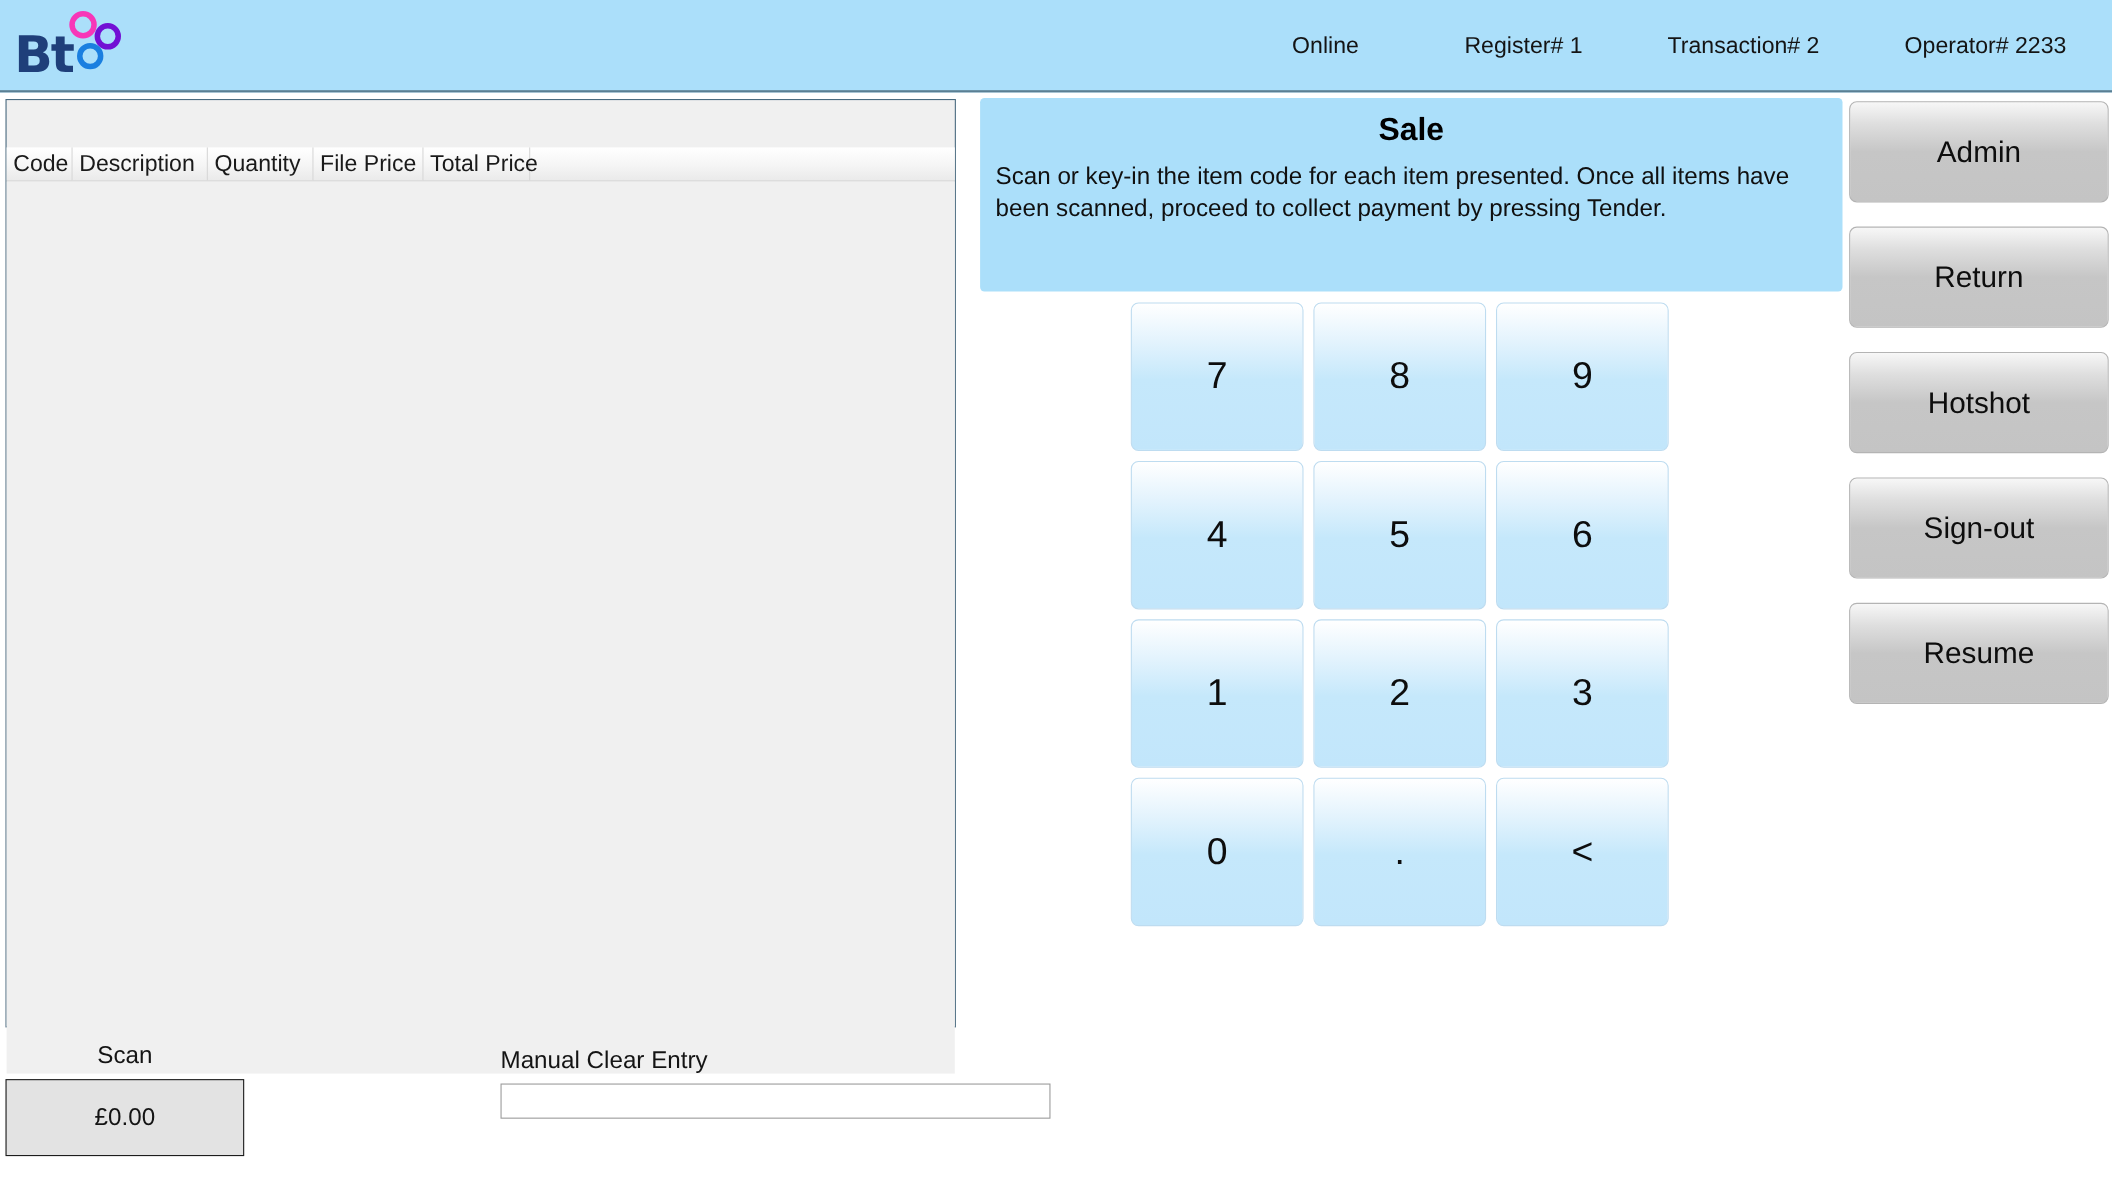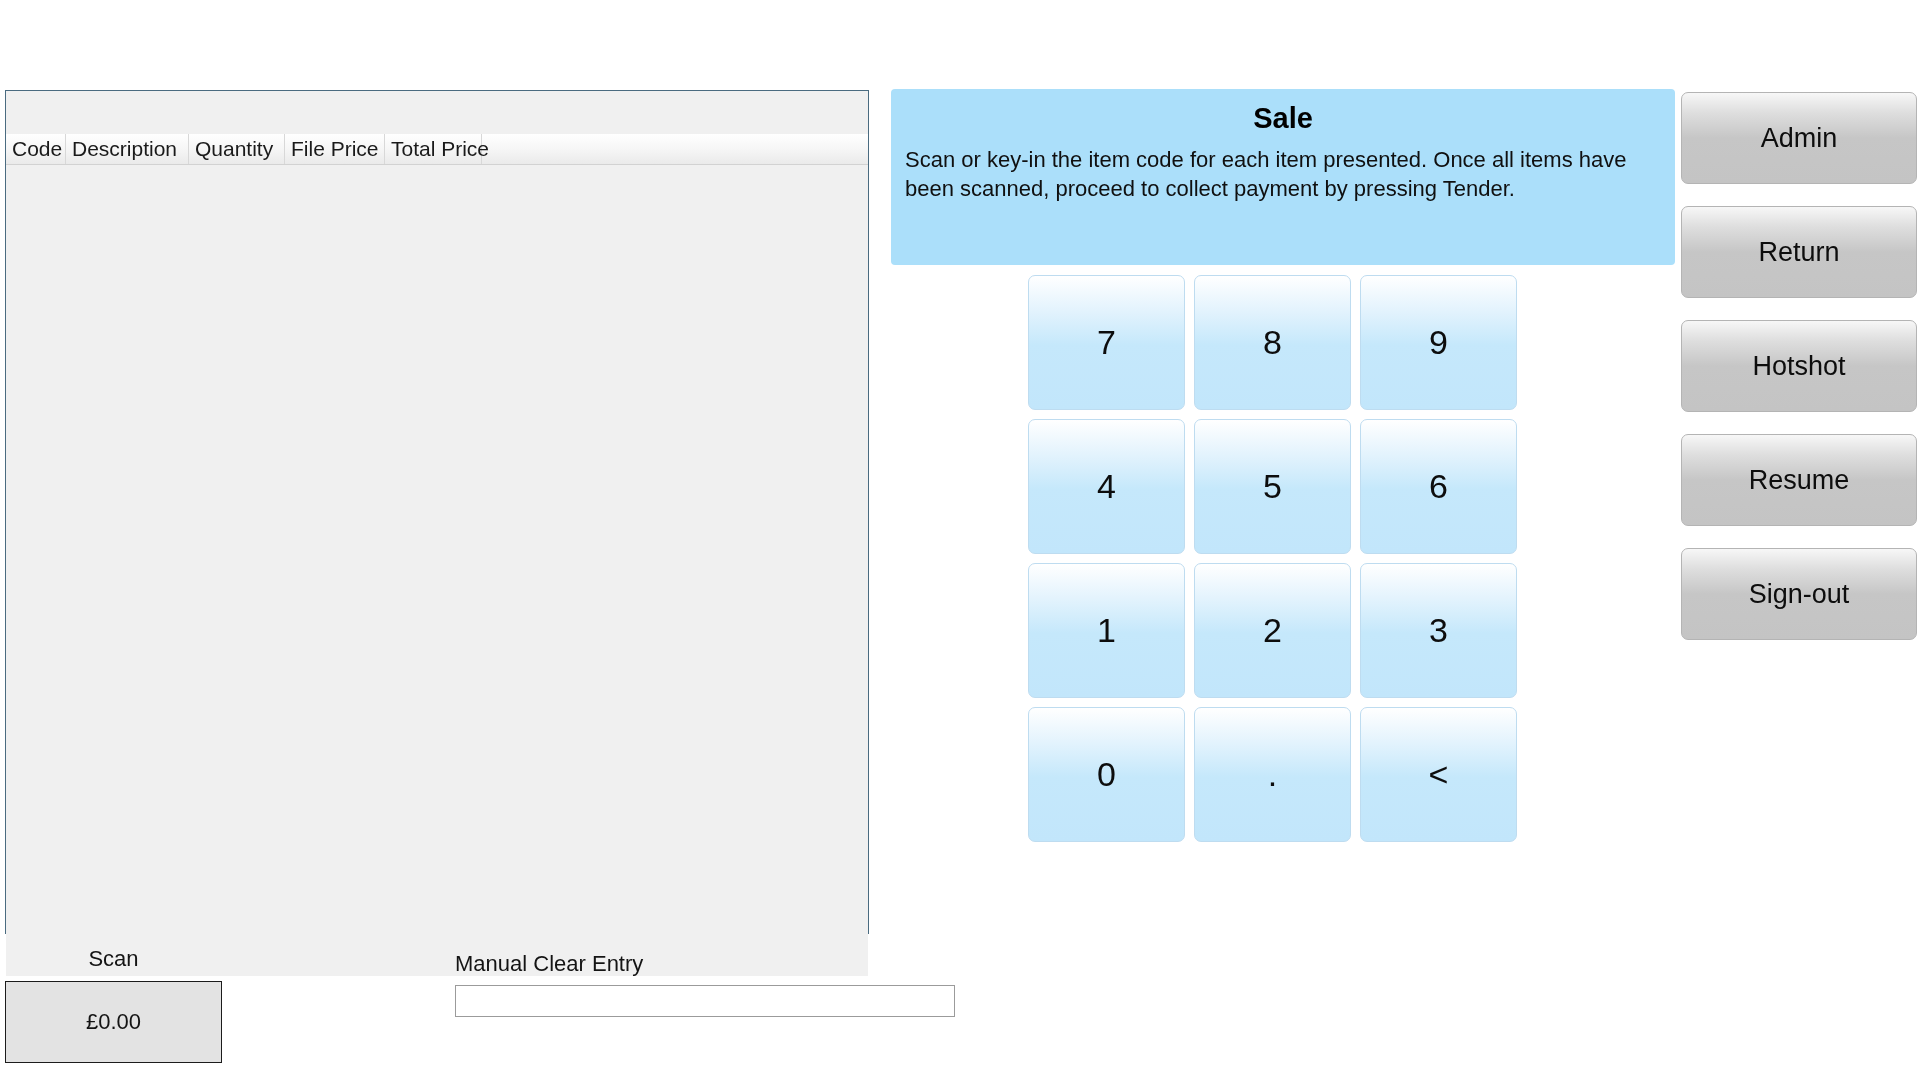--- a/index.html
+++ b/index.html
@@ -142,21 +142,21 @@
     width: 217px;
     text-align: center;
     font-size: 22px;
     color: #141414;
   }
   .total-box {
     position: absolute;
     left: 5px;
     top: 981px;
     width: 217px;
-    height: 82px;
+    height: 70px;
     background: #e3e3e3;
     border: 1px solid #1c1c1c;
     box-sizing: border-box;
     display: flex;
     align-items: center;
     justify-content: center;
   }
   .total-value {
     font-size: 22px;
     color: #141414;
@@ -282,20 +282,35 @@
     color: #0d0d0d;
     cursor: pointer;
     user-select: none;
   }
 </style>
 </head>
 <body>
 
 <div id="app">
 
+  <div class="header">
+    <div class="logo">
+      <div class="logo-text">Bt</div>
+      <div class="ring ring-pink"></div>
+      <div class="ring ring-purple"></div>
+      <div class="ring ring-blue"></div>
+    </div>
+
+    <div class="status-strip">
+      <div class="status-item s0">Online</div>
+      <div class="status-item s1">Register# 1</div>
+      <div class="status-item s2">Transaction# 2</div>
+      <div class="status-item s3">Operator# 2233</div>
+    </div>
+  </div>
 
   <div class="list-panel">
     <div class="list-head">
       <div class="col c0">Code</div>
       <div class="col c1">Description</div>
       <div class="col c2">Quantity</div>
       <div class="col c3">File Price</div>
       <div class="col c4">Total Price</div>
       <div class="col cfill"></div>
     </div>
@@ -335,17 +350,17 @@
       <div class="kp-btn kp-num">0</div>
       <div class="kp-btn kp-num kp-dot">.</div>
       <div class="kp-btn kp-num">&lt;</div>
     </div>
   </div>
 
   <div class="actions">
     <div class="act-btn">Admin</div>
     <div class="act-btn">Return</div>
     <div class="act-btn">Hotshot</div>
+    <div class="act-btn">Sign-out</div>
     <div class="act-btn">Resume</div>
-    <div class="act-btn">Sign-out</div>
   </div>
 
 </div>
 
 </body></html>

